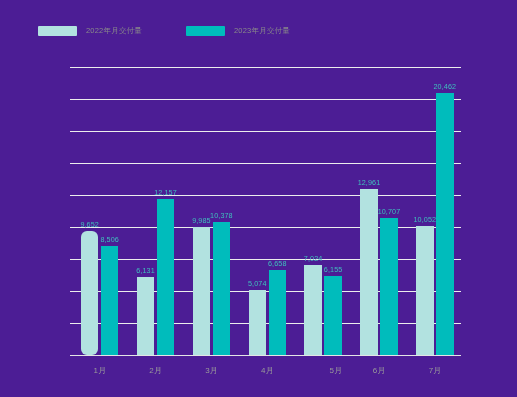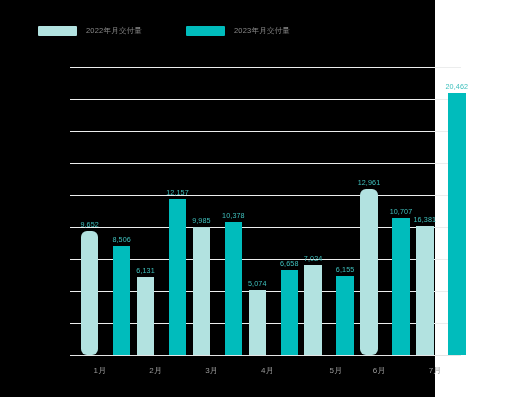--- a/index.html
+++ b/index.html
@@ -4,22 +4,22 @@
 <style>
   * { margin:0; padding:0; box-sizing:border-box; }
   html,body {
     width:517px; height:397px;
     background:#ffffff;
     font-family:"Liberation Sans", sans-serif;
     overflow:hidden;
   }
   #chart-root {
     position:relative;
-    width:435px; height:397px;
-    background:#000000;
+    width:517px; height:397px;
+    background:#4c1d95;
   }
 
   
   .legend {
     position:absolute;
     left:38px; top:24px;
     display:flex;
     align-items:center;
     gap:44px;
     height:14px;
@@ -65,21 +65,21 @@
     bottom:0;
     width:38px;
     height:100%;
   }
   .bar {
     position:absolute;
     bottom:0;
     width:17.5px;
   }
   .bar.y2022 { left:0px; }
-  .bar.y2023 { left:32px; }
+  .bar.y2023 { left:20px; }
 
   .bar-label {
     position:absolute;
     bottom:100%;
     left:50%;
     transform:translateX(-50%) translateY(-2px);
     font-size:7.2px;
     color:#3fc0bd;
     white-space:nowrap;
     letter-spacing:0.1px;
@@ -166,30 +166,30 @@
         </div>
         <div class="group" style="left: 234.357px;">
           <div class="bar y2022" style="height: 89.9072px; background: rgb(178, 226, 224);">
             <span class="bar-label">7,024</span>
           </div>
           <div class="bar y2023" style="height: 78.784px; background: rgb(0, 188, 188); text-align: right;">
             <span class="bar-label">6,155</span>
           </div>
         </div>
         <div class="group" style="left: 290.214px;">
-          <div class="bar y2022" style="height: 165.901px; background: rgb(178, 226, 224); border-radius: 6px;">
+          <div class="bar y2022" style="height: 165.901px; background: rgb(178, 226, 224);">
             <span class="bar-label">12,961</span>
           </div>
           <div class="bar y2023" style="height: 137.05px; background: rgb(0, 188, 188);">
             <span class="bar-label">10,707</span>
           </div>
         </div>
         <div class="group" style="left: 346.071px;">
           <div class="bar y2022" style="height: 128.666px; background: rgb(178, 226, 224);">
-            <span class="bar-label">16,381</span>
+            <span class="bar-label">10,052</span>
           </div>
           <div class="bar y2023" style="height: 261.914px; background: rgb(0, 188, 188);">
             <span class="bar-label">20,462</span>
           </div>
         </div>
       </div>
   </div>
 
   <div class="xlabels" id="xlabel-layer">
       <div class="xlabel" style="left: 10.9286px;">1月</div>

